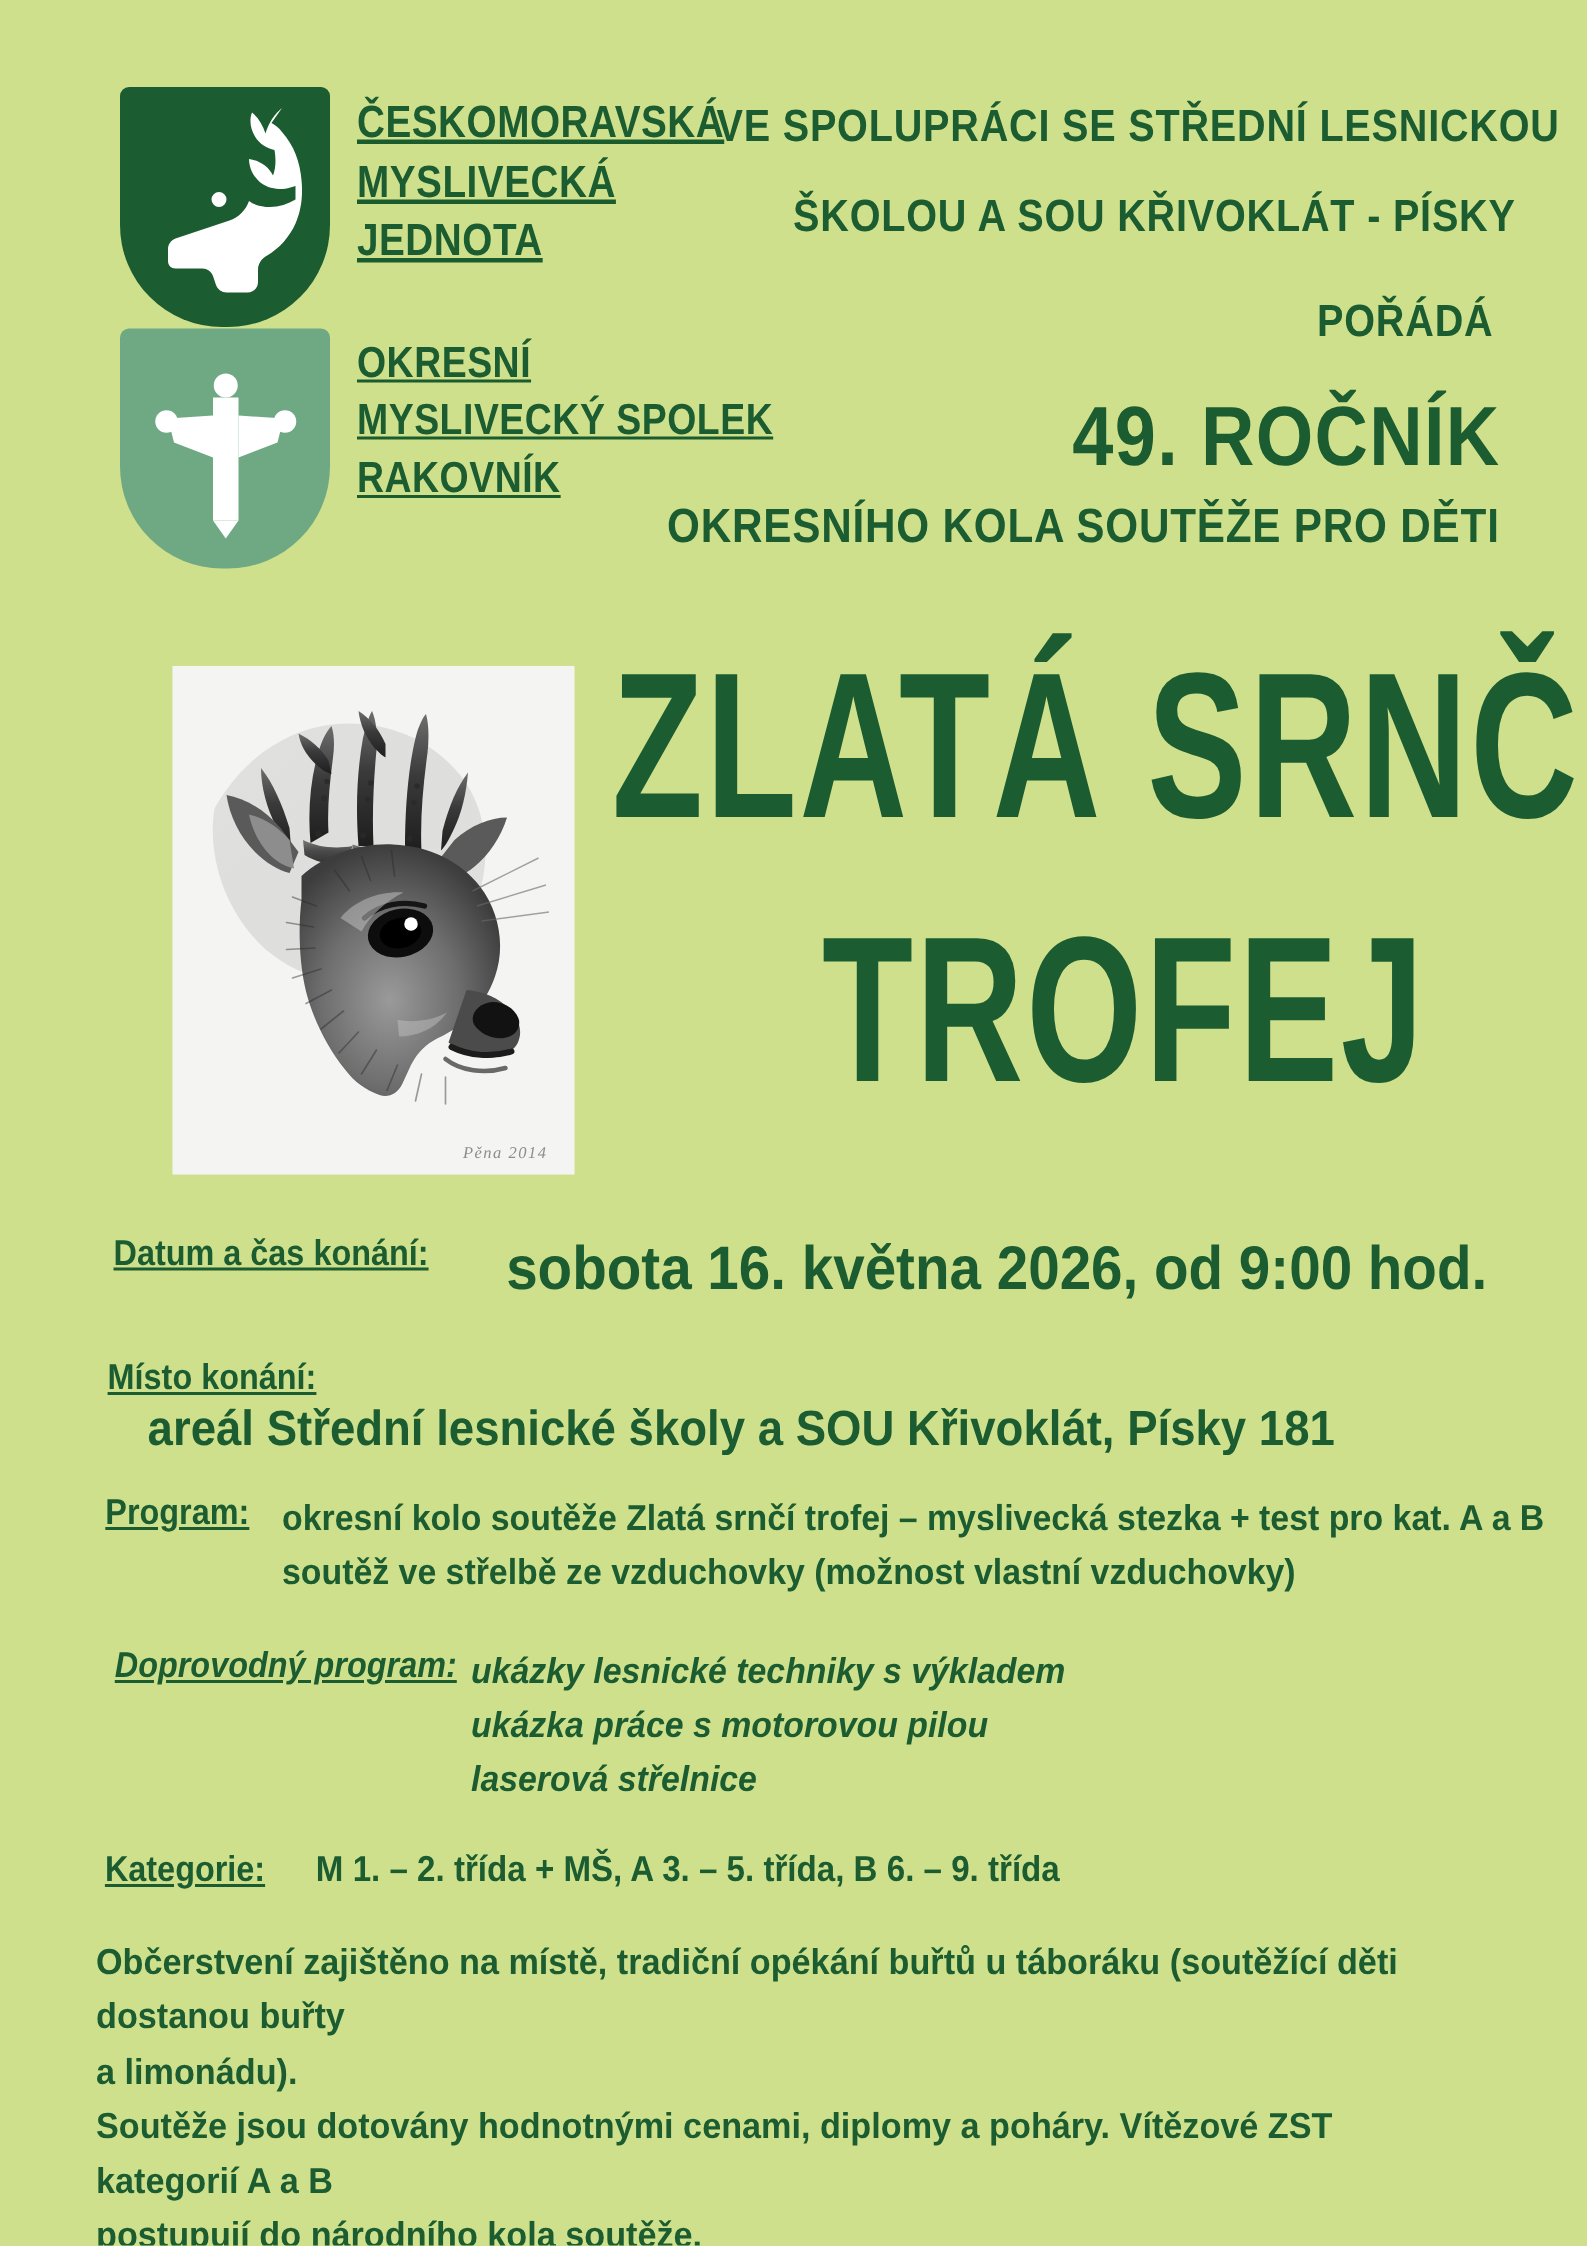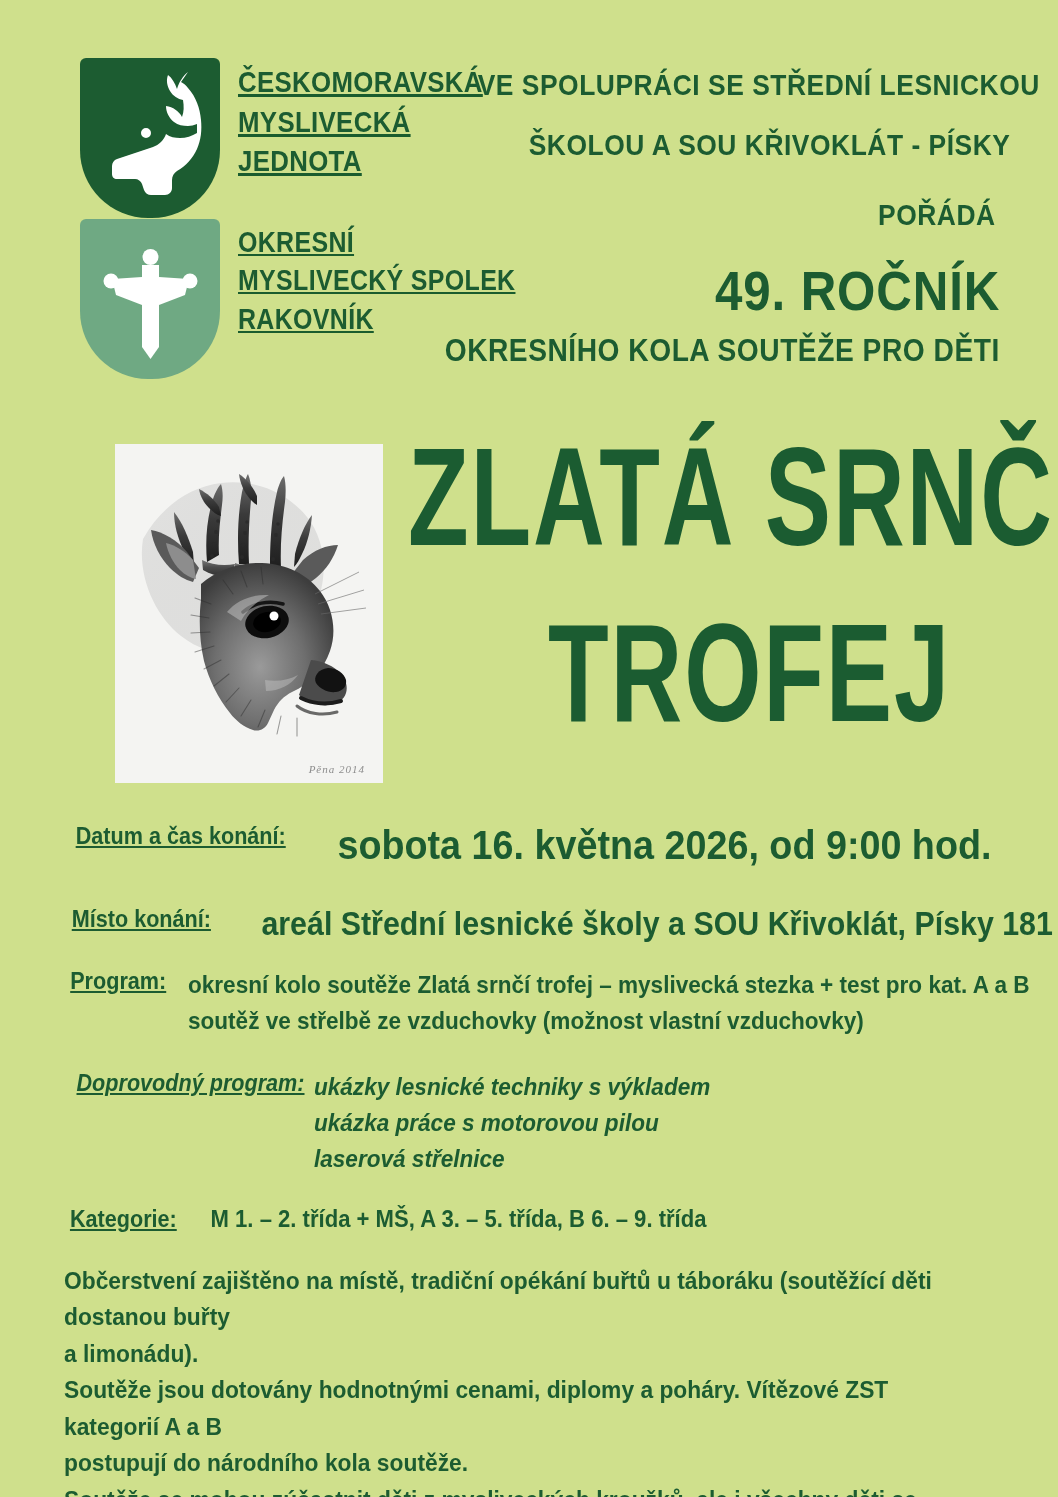--- a/index.html
+++ b/index.html
@@ -140,21 +140,21 @@
   .val {
     white-space: nowrap;
     transform: scaleX(0.92);
     transform-origin: left baseline;
   }
 
   #row-date { margin-bottom: 36px; }
   #row-date .lbl { font-size: 24px; margin-right: 12px; }
   #row-date .val { font-size: 41px; }
 
-  #row-place { margin-bottom: 20px; }
+  #row-place { margin-bottom: 20px; flex-direction: column; }
   #row-place .lbl { font-size: 24px; margin-right: 8px; }
   #row-place .val { font-size: 33px; }
 
   #block-program { margin-bottom: 30px; margin-top: 24px; }
   #block-program .lbl { font-size: 24px; width: 124px; }
   .prog-lines { font-size: 24px; line-height: 1.5; transform: scaleX(0.94); transform-origin: left top; }
   .prog-lines div { white-space: nowrap; }
 
   #block-accompanying { margin-bottom: 28px; font-style: italic; }
   #block-accompanying .lbl { font-size: 24px; width: 250px; }

